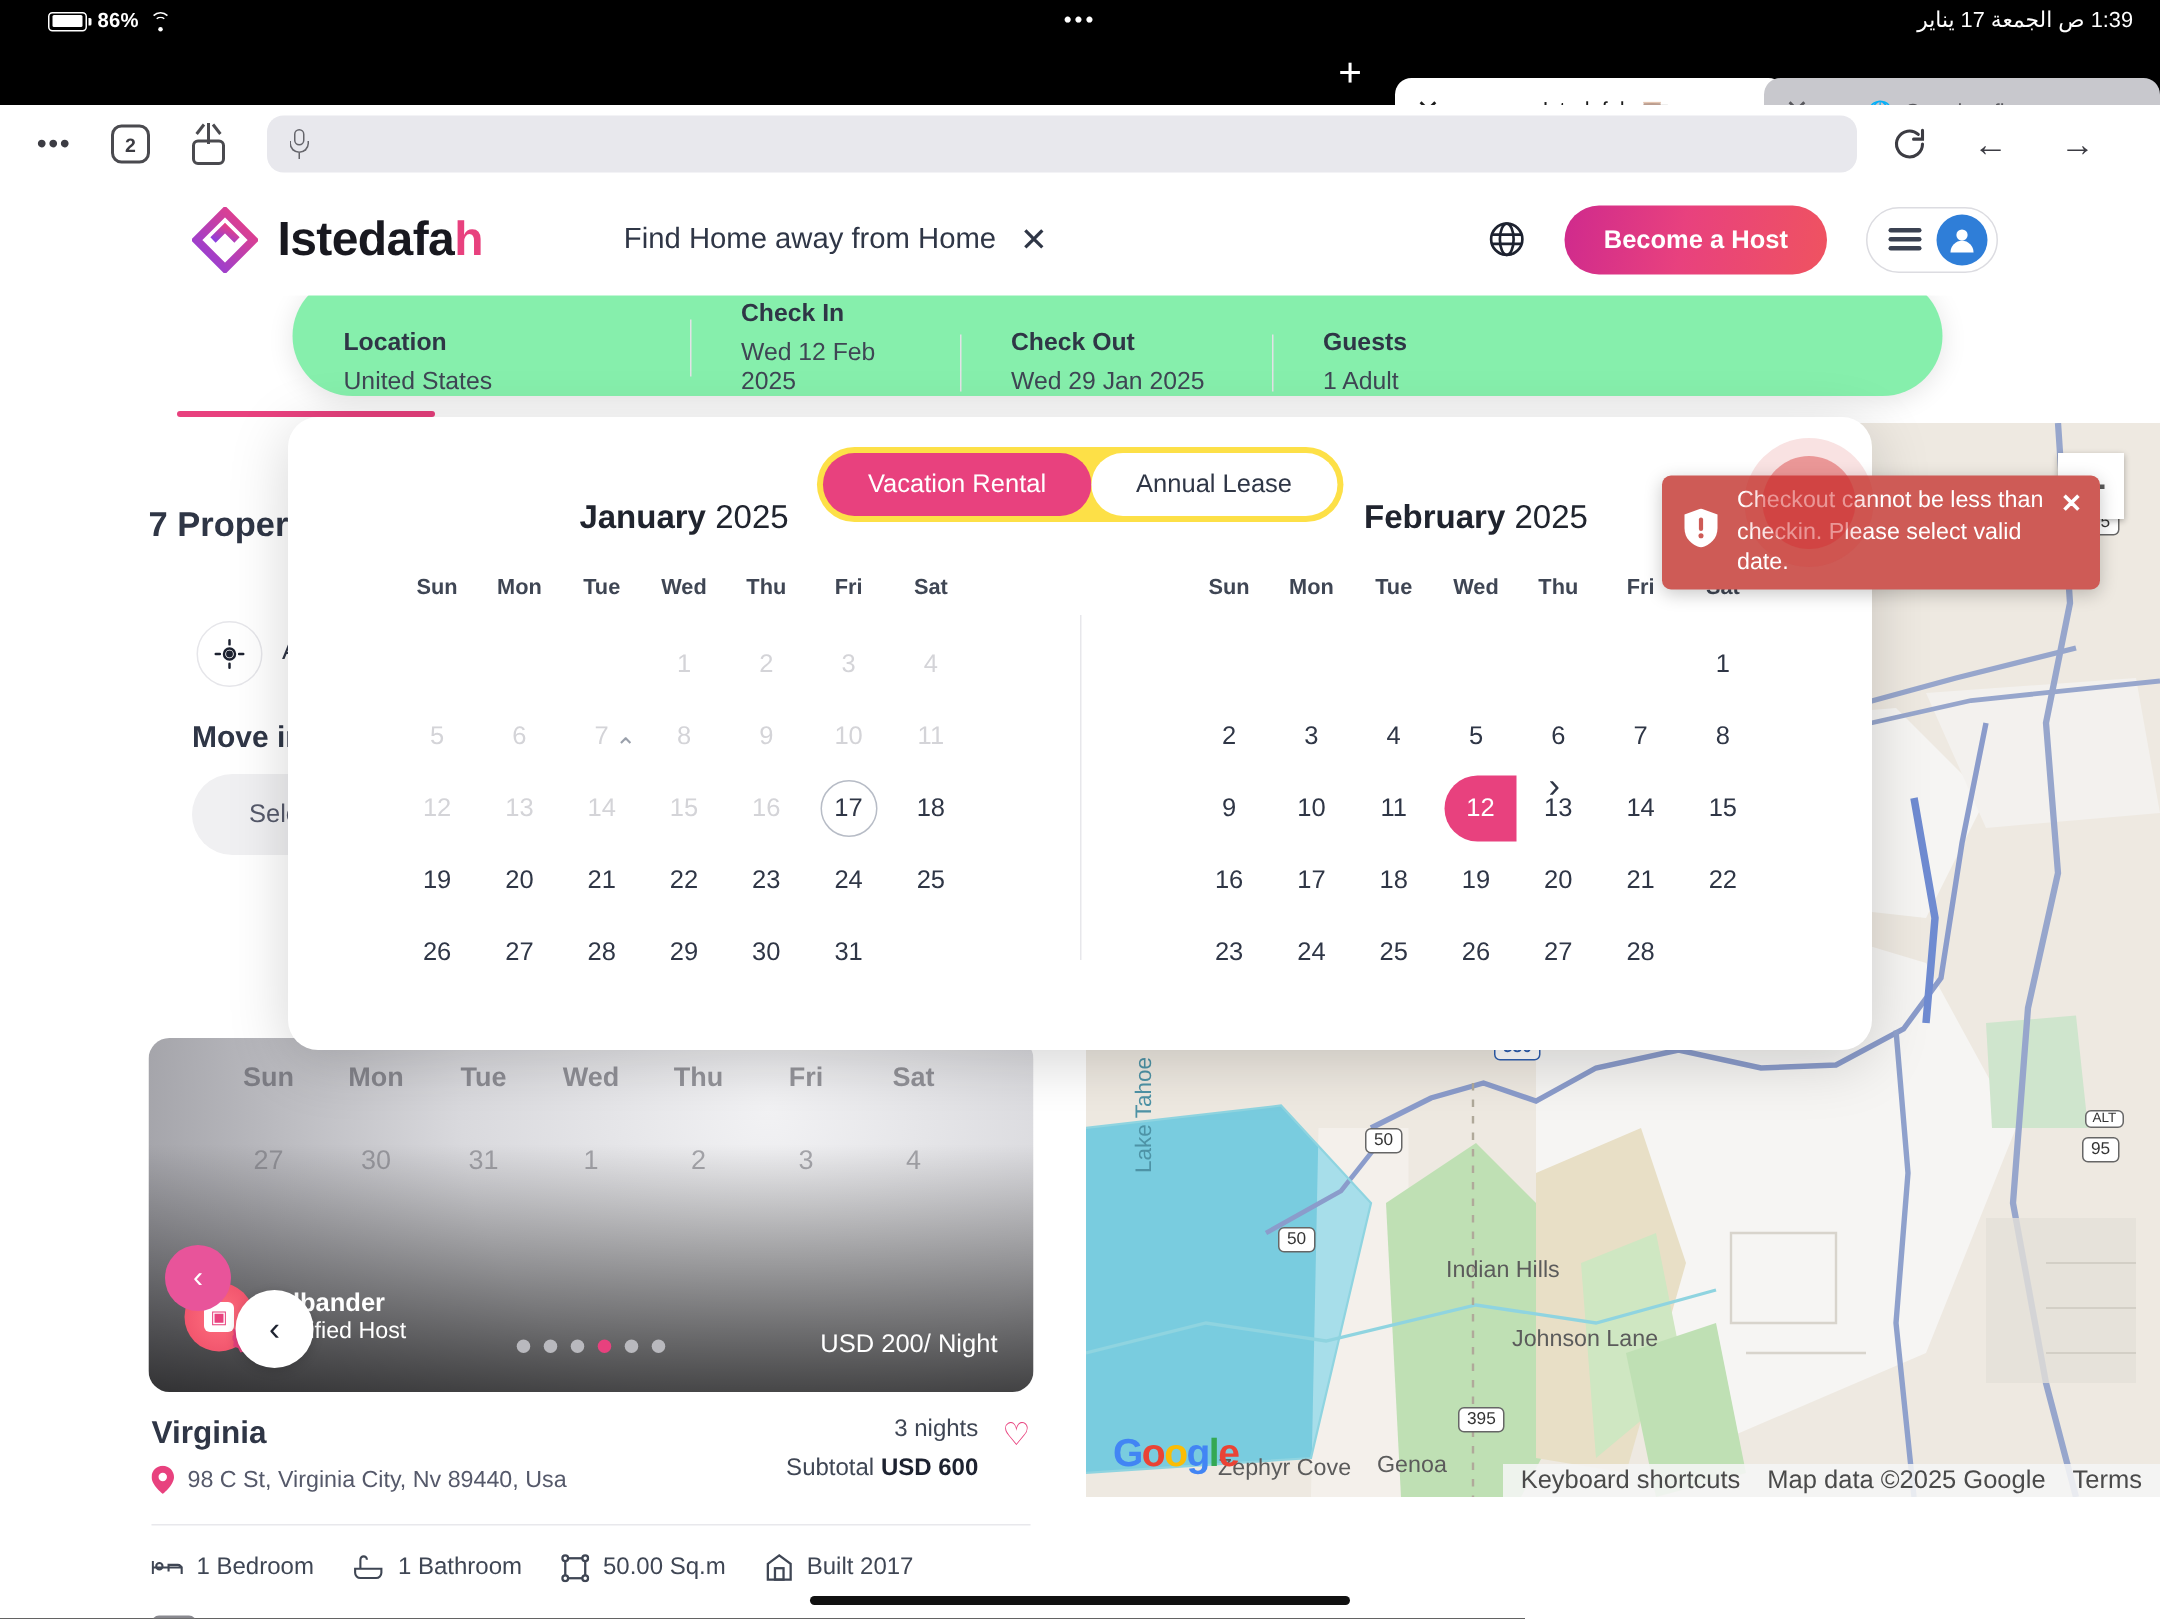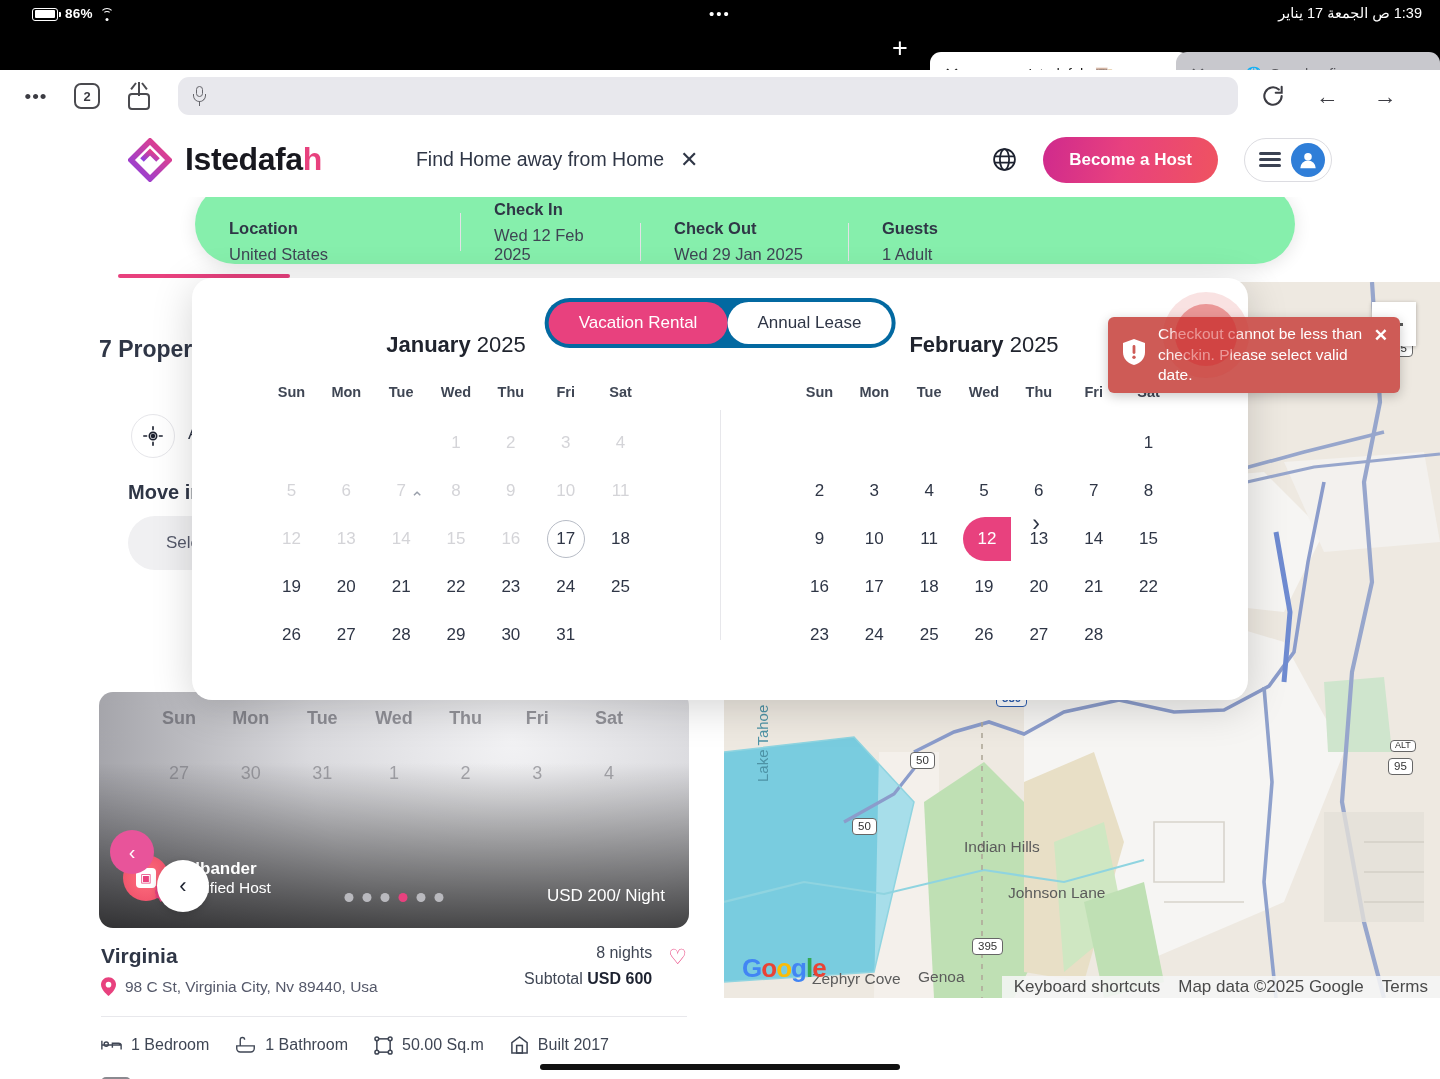--- a/index.html
+++ b/index.html
@@ -275,21 +275,21 @@
   }
 
   
   .cal-modal {
     position: absolute; left: 192px; top: 156px; width: 1056px; height: 422px;
     background: #fff; border-radius: 20px; z-index: 40;
     box-shadow: 0 8px 40px rgba(0,0,0,.17);
   }
   .seg {
     position: absolute; left: 50%; transform: translateX(-50%); top: 20px;
-    height: 50px; background: #0369a1; border-radius: 25px; display: flex;
+    height: 50px; background: #fde047; border-radius: 25px; display: flex;
     align-items: center; padding: 4px;
   }
   .seg-btn { height: 42px; padding: 0 30px; border-radius: 21px; font-size: 17px;
     display: flex; align-items: center; color: #2f3646; }
   .seg-btn.on { background: #e8417e; color: #fff; font-weight: 500; }
   .seg-btn.off { background: #fff; }
   .cal-up { position: absolute; left: 218px; top: 210px; color: #9aa0ab; font-size: 17px; }
   .cal-next { position: absolute; right: 208px; top: 232px; color: #2f3646; font-size: 23px; }
   .cals { position: absolute; top: 54px; left: 0; right: 0; display: flex; }
   .cal { width: 50%; padding: 0 72px; position: relative; }
@@ -536,21 +536,21 @@
             <div class="pb-addr">
               <svg width="15" height="19" viewBox="0 0 16 20">
                 <path d="M8 0C3.6 0 0 3.6 0 8c0 5.8 8 12 8 12s8-6.2 8-12c0-4.4-3.6-8-8-8z" fill="#e8417e"></path>
                 <circle cx="8" cy="8" r="3" fill="#fff"></circle>
               </svg>
               <span>98 C St, Virginia City, Nv 89440, Usa</span>
             </div>
           </div>
           <div class="pb-right">
             <div>
-              <div class="pb-nights">8 nights</div>
+              <div class="pb-nights">3 nights</div>
               <div class="pb-subtotal">
                 <span>Subtotal</span>
                 <b>USD 600</b>
               </div>
             </div>
             <div class="heart">♡</div>
           </div>
         </div>
 
         <div class="divider"></div>

